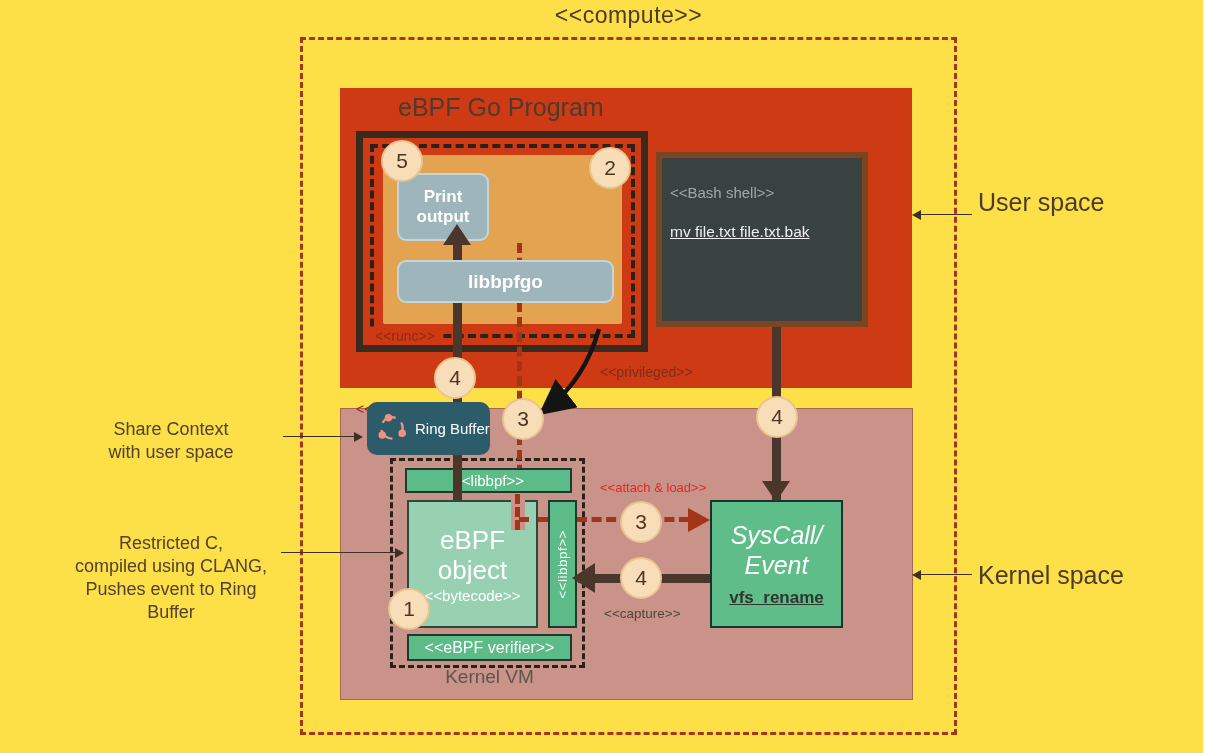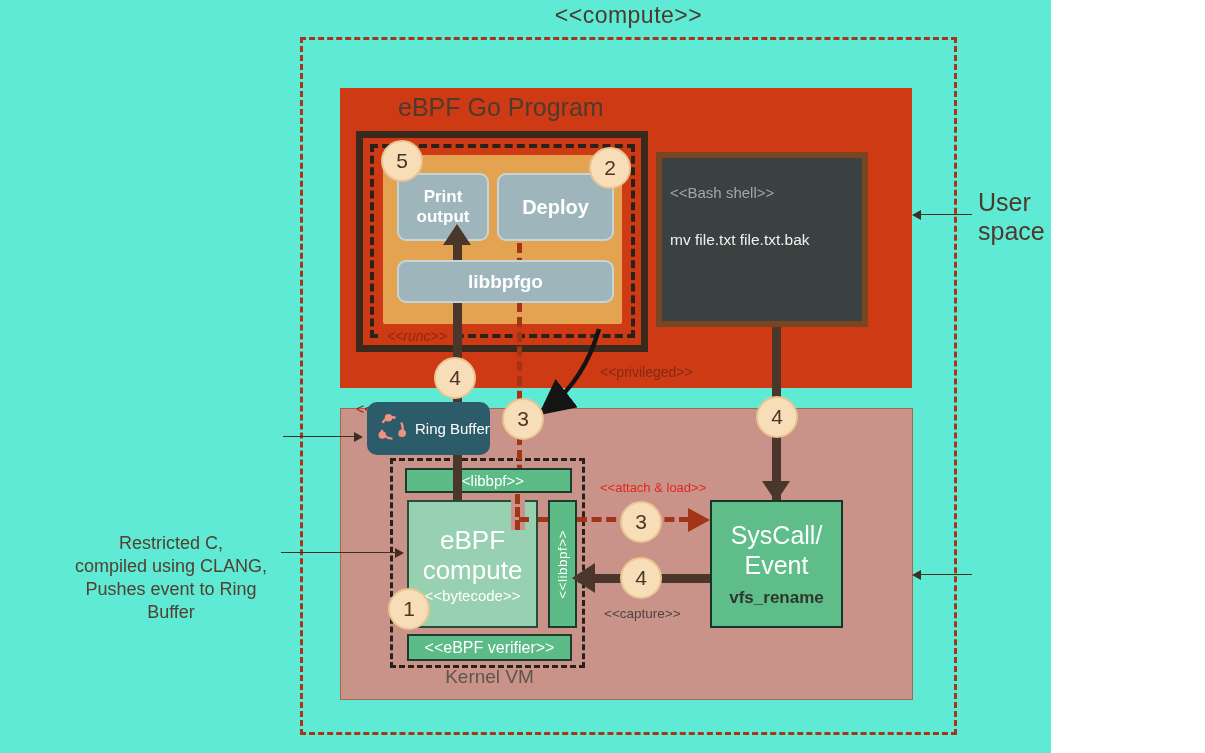--- a/index.html
+++ b/index.html
@@ -1,38 +1,38 @@
 <!DOCTYPE html>
 <html><head>
 <meta charset="utf-8">
 <style>
   * { box-sizing: border-box; margin: 0; padding: 0; }
   html,body { background:#ffffff; }
   body { font-family: "Liberation Sans", sans-serif; }
-  #canvas { position: relative; width: 1051px; height: 753px; background:#5eead4; overflow:hidden; }
+  #canvas { position: relative; width: 1203px; height: 753px; background:#fde047; overflow:hidden; }
   .abs { position:absolute; }
 
   .title { text-align:center; font-size:23px; color:#4c3a2c; letter-spacing:0.5px; }
   .outer-dash { border:3px dashed #a5361a; }
 
   .red-box { background:#ce3a14; }
   .go-title { font-size:25px; color:#4e3b2e; }
   .k8s-box { border:7px solid #3a2a1e; z-index:1; }
   .runc-box { border:4px dashed #2a211a; z-index:2; }
   .orange-box { background:#e3a350; z-index:2; border-radius:2px; }
   .module { background:#9eb6bb; border:2px solid #c6d6d8; border-radius:9px; z-index:4;
             display:flex; align-items:center; justify-content:center; text-align:center;
             color:#ffffff;font-weight:bold; }
   .runc-label { background:#ce3a14; color:#8c2a10; font-size:14px; padding:0 5px; z-index:6; }
   .k8s-label { color:#8c2a10; font-size:14px; z-index:3;margin-top:41px; }
   .priv-label { color:#7e2d17; font-size:14px; z-index:3; }
 
   .bash-box { background:#3a4141; border:6px solid #7a4622; z-index:2; padding:26px 0 0 22px; }
   .bash-title { color:#a2a8a7; font-size:15px; }
-  .bash-cmd { color:#eef0ef; font-size:15.5px; margin-top:30px; }
+  .bash-cmd { color:#eef0ef; font-size:15.5px; margin-top:22px;text-decoration:underline; }
 
   .kernel-box { background:#c9938a; border:1.5px solid #a4684e; z-index:1; }
   .kvm-dash { border:3px dashed #2a211a; z-index:2; }
   .green { background:#5cbb87; border:2px solid #1d3a2c; color:#ffffff; z-index:4;
            display:flex; align-items:center; justify-content:center; text-align:center; }
   .green-light { background:#98d1b1; border:2px solid #2a4a3a; color:#ffffff; z-index:4;
            display:flex; flex-direction:column; align-items:center; justify-content:center; text-align:center; }
   .vert-text { writing-mode: vertical-rl; transform: rotate(180deg); font-size:13.5px; letter-spacing:0.5px; }
   .kvm-label { color:#5c564c; font-size:19px; text-align:center; z-index:3; }
   .attach-label { color:#e3271c; font-size:13px; z-index:6; }
@@ -59,46 +59,45 @@
   .tri-left  { border-top:15px solid transparent; border-bottom:15px solid transparent; border-right:23px solid #4a362a; }
   .tri-right-red { border-top:12px solid transparent; border-bottom:12px solid transparent; border-left:22px solid #a23418; }
 
   .ann-text { color:#53402f; font-size:18px; text-align:center; white-space:pre-line; line-height:23px; z-index:9; }
   .ann-line { border-top:1.5px solid #3f2f22; z-index:9; }
   .arr-r { width:0; height:0; border-top:5px solid transparent; border-bottom:5px solid transparent; border-left:9px solid #3f2f22; z-index:9; }
   .arr-l { width:0; height:0; border-top:5px solid transparent; border-bottom:5px solid transparent; border-right:9px solid #3f2f22; z-index:9; }
   .side-label { color:#4c3a2c; font-size:25px; z-index:9; }
 
   .curve-svg { z-index:7; }
-  .syscall-title { font-size:25px; line-height:30px; white-space:pre-line; }
-  .syscall-fn { font-size:17px; font-weight:bold; color:#2e362e; margin-top:8px; }
+  .syscall-title { font-size:25px; line-height:30px; white-space:pre-line;font-style:italic; }
+  .syscall-fn { font-size:17px; font-weight:bold; color:#2e362e; margin-top:8px;text-decoration:underline; }
   .ebpf-title { font-size:26px; line-height:30px; }
   .ebpf-sub { font-size:15px; margin-top:2px; }
 </style>
 </head>
 <body>
 
 <div id="canvas">
 
   <div class="abs title" style="left:300px; top:2px; width:657px;">&lt;&lt;compute&gt;&gt;</div>
 
   <div class="abs outer-dash" style="left:300px; top:37px; width:657px; height:698px;"></div>
 
   <div class="abs red-box" style="left:340px; top:88px; width:572px; height:300px;"></div>
   <div class="abs go-title" style="left:398px; top:93px;">eBPF Go Program</div>
 
   <div class="abs k8s-box" style="left:356px; top:131px; width:292px; height:221px;"></div>
   <div class="abs runc-box" style="left:370px; top:144px; width:265px; height:194px;"></div>
   <div class="abs orange-box" style="left:383px; top:155px; width:239px; height:169px;"></div>
 
   <div class="abs module" style="left:397px; top:173px; width:92px; height:68px; font-size:17px;">Print output</div>
-  <div class="abs module" style="left:497px; top:173px; width:117px; height:68px; font-size:20px;">Deploy</div>
   <div class="abs module" style="left:397px; top:260px; width:217px; height:43px; font-size:19px;">libbpfgo</div>
 
-  <div class="abs runc-label" style="left:382px; top:328px;font-style:italic;">&lt;&lt;runc&gt;&gt;</div>
+  <div class="abs runc-label" style="left:370px; top:328px;">&lt;&lt;runc&gt;&gt;</div>
   <div class="abs k8s-label" style="left:356px; top:360px;">&lt;&lt;k8s&gt;&gt;</div>
   <div class="abs priv-label" style="left:600px; top:364px;">&lt;&lt;privileged&gt;&gt;</div>
 
   <div class="abs bash-box" style="left:656px; top:152px; width:212px; height:175px;padding-left:8px;">
     <div class="bash-title">&lt;&lt;Bash shell&gt;&gt;</div>
     <div class="bash-cmd">mv file.txt file.txt.bak</div>
   </div>
 
   <div class="abs kernel-box" style="left:340px; top:408px; width:573px; height:292px;"></div>
 
@@ -111,21 +110,21 @@
         <circle cx="29.5" cy="25" r="4.2" fill="#f0927f"></circle>
       </svg>
     </span>
     <span>Ring Buffer</span>
   </div>
 
   <div class="abs kvm-dash" style="left:390px; top:458px; width:195px; height:210px;"></div>
   <div class="abs green" style="left:405px; top:468px; width:167px; height:25px; font-size:15px;">&lt;&lt;libbpf&gt;&gt;</div>
 
   <div class="abs green-light" style="left:407px; top:500px; width:131px; height:128px;">
-    <div class="ebpf-title">eBPF compute</div>
+    <div class="ebpf-title">eBPF object</div>
     <div class="ebpf-sub">&lt;&lt;bytecode&gt;&gt;</div>
   </div>
 
   <div class="abs green" style="left:548px; top:500px; width:29px; height:128px;">
     <span class="vert-text">&lt;&lt;libbpf&gt;&gt;</span>
   </div>
 
   <div class="abs green" style="left:407px; top:634px; width:165px; height:27px; font-size:16px;">&lt;&lt;eBPF verifier&gt;&gt;</div>
   <div class="abs kvm-label" style="left:407px; top:666px; width:165px;">Kernel VM</div>
 
@@ -167,30 +166,33 @@
 
   <div class="abs step" style="left:381px; top:140px;">5</div>
   <div class="abs step" style="left:589px; top:147px;">2</div>
   <div class="abs step" style="left:434px; top:357px;">4</div>
   <div class="abs step" style="left:502px; top:398px;">3</div>
   <div class="abs step" style="left:756px; top:396px;">4</div>
   <div class="abs step" style="left:620px; top:501px;">3</div>
   <div class="abs step" style="left:620px; top:557px;">4</div>
   <div class="abs step" style="left:388px; top:588px;">1</div>
 
+  <div class="abs ann-text" style="left:60px; top:418px; width:222px;">Share Context
+with user space</div>
   <div class="abs ann-line" style="left:283px; top:436px; width:72px;"></div>
   <div class="abs arr-r" style="left:354px; top:432px;"></div>
 
   <div class="abs ann-text" style="left:52px; top:532px; width:238px;">Restricted C,
 compiled using CLANG,
 Pushes event to Ring
 Buffer</div>
   <div class="abs ann-line" style="left:281px; top:552px; width:115px;"></div>
   <div class="abs arr-r" style="left:395px; top:548px;"></div>
 
   <div class="abs side-label" style="left:978px; top:188px;">User space</div>
   <div class="abs ann-line" style="left:920px; top:214px; width:52px;"></div>
   <div class="abs arr-l" style="left:912px; top:210px;"></div>
 
+  <div class="abs side-label" style="left:978px; top:561px;">Kernel space</div>
   <div class="abs ann-line" style="left:920px; top:574px; width:52px;"></div>
   <div class="abs arr-l" style="left:912px; top:570px;"></div>
 
 </div>
 
 </body></html>

